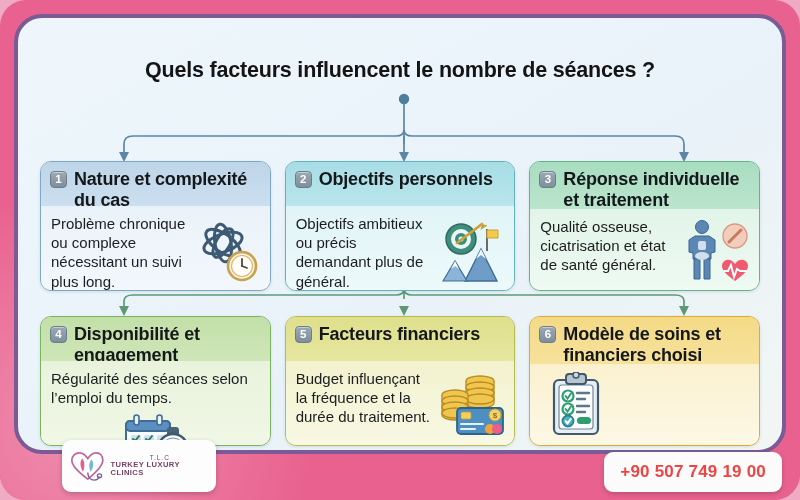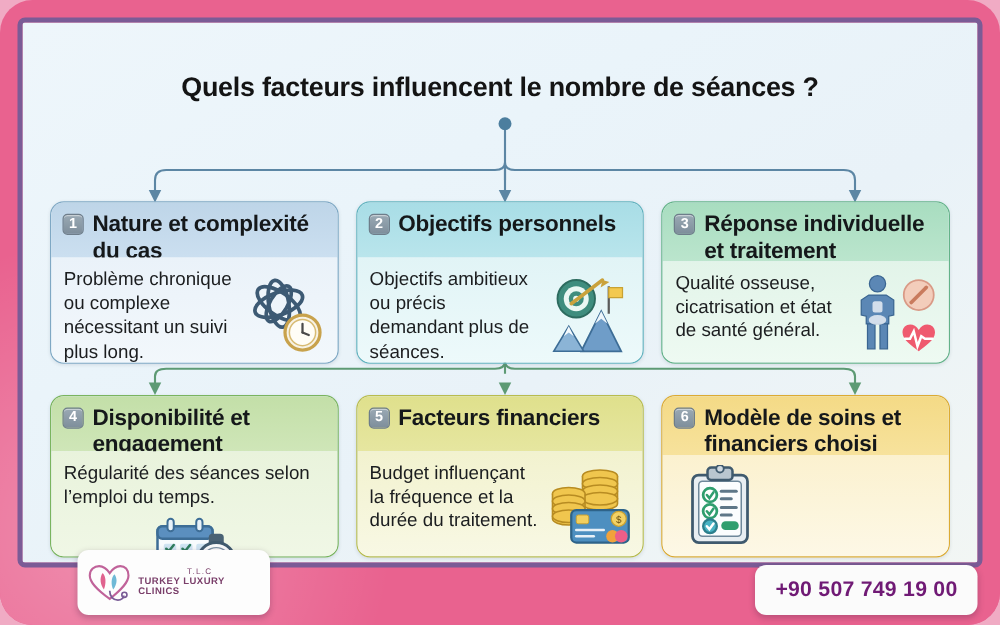--- a/index.html
+++ b/index.html
@@ -26,21 +26,21 @@
     position:absolute; inset:0; border-radius:26px;
     background:radial-gradient(circle at 10% 85%, rgba(255,255,255,.28) 0%, rgba(255,255,255,0) 28%);
     pointer-events:none;
   }
 
   
   .panel {
     position: absolute;
     left: 14px; top: 14px; right: 14px; bottom: 46px;
     border: 4px solid #7b5b96;
-    border-radius: 6px;
+    border-radius: 28px;
     background: linear-gradient(150deg,#eef6fb 0%,#eaf4fa 35%,#e9f2f8 60%,#f2f6f4 100%);
     overflow: hidden;
   }
 
   
   .title {
     position: absolute; left: 0; right: 0; top: 40px;
     text-align: center;
     font-size: 21.5px;
     font-weight: bold;
@@ -135,21 +135,21 @@
   .logo-t1 { font-size: 6.5px; color:#7a3f6a; letter-spacing:1px; text-align:center; }
   .logo-t2 { font-size: 7.6px; color:#7a3f6a; letter-spacing:.4px; font-weight:bold; }
 
   .phone-chip {
     position: absolute; right: 18px; bottom: 8px;
     height: 40px; padding: 0 16px;
     background: #fbfbfb;
     border-radius: 9px;
     box-shadow: 0 2px 5px rgba(60,30,60,.28);
     display: flex; align-items: center;
-    font-size: 17px; font-weight: bold; color: #701a75;
+    font-size: 17px; font-weight: bold; color: #ef4444;
     letter-spacing: .2px;
   }
 </style>
 </head>
 <body>
 
 <div class="frame-outer"></div>
 <div class="frame-wash"></div>
 
 <div class="panel">
@@ -202,21 +202,21 @@
         </svg>
       </div>
     </div>
 
     <div class="card c2">
       <div class="card-head">
         <div class="badge">2</div>
         <div class="card-title">Objectifs personnels</div>
       </div>
       <div class="card-body">
-        <div class="card-text">Objectifs ambitieux ou précis demandant plus de séances.</div>
+        <div class="card-text">Objectifs ambitieux ou précis demandant plus de général.</div>
         <svg class="card-icon" viewBox="0 0 72 66">
           <circle cx="26" cy="20" r="15" fill="#3f8d7e" stroke="#2d6b5f" stroke-width="1.5"></circle>
           <circle cx="26" cy="20" r="10" fill="#eaf7f3"></circle>
           <circle cx="26" cy="20" r="6" fill="#3f8d7e"></circle>
           <circle cx="26" cy="20" r="2.5" fill="#eaf7f3"></circle>
           <line x1="22" y1="24" x2="47" y2="5" stroke="#caa23c" stroke-width="2.8" stroke-linecap="round"></line>
           <path d="M47 5 l-1.5 6 7-4.5 z" fill="#caa23c"></path>
           <path d="M30 62 L46 30 L62 62 Z" fill="#6f9dc8" stroke="#3d6d96" stroke-width="1.4"></path>
           <path d="M41 40 L46 30 L51 40 L46 36 Z" fill="#eef6fb"></path>
           <path d="M8 62 L20 42 L32 62 Z" fill="#8bb4d6" stroke="#3d6d96" stroke-width="1.2"></path>

